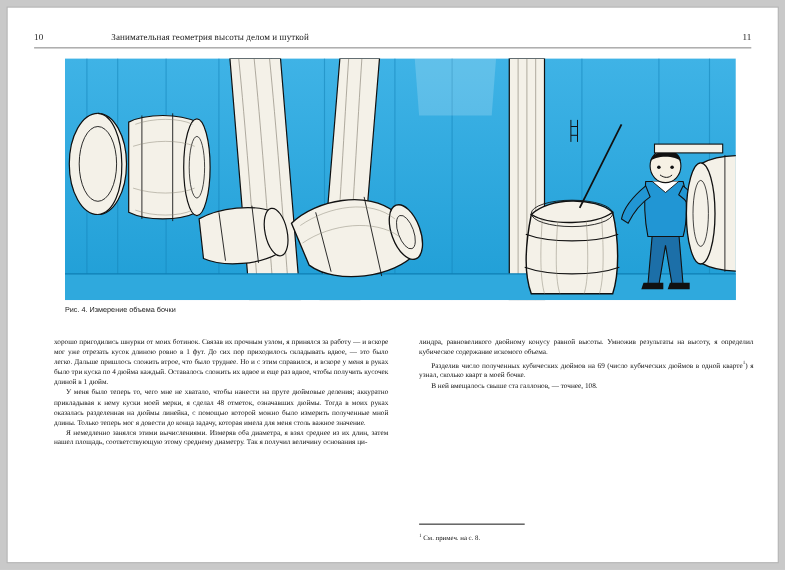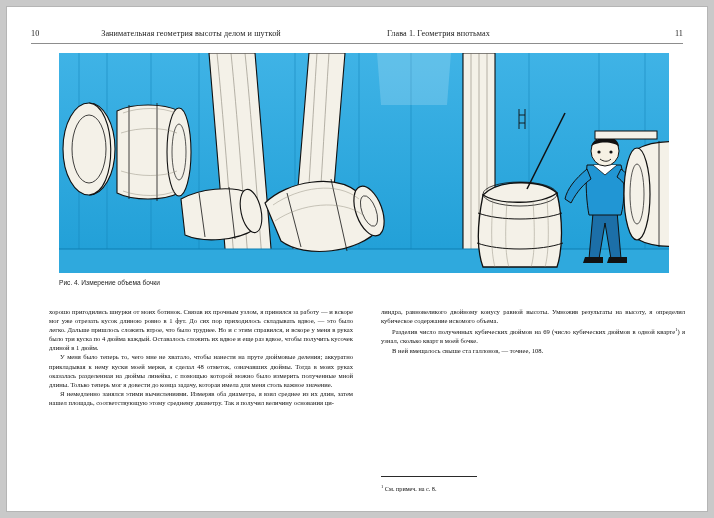--- a/index.html
+++ b/index.html
@@ -111,21 +111,20 @@
   }
   sup { font-size: 4.6px; vertical-align: super; }
 </style>
 </head>
 <body>
 
 <div class="spread">
 
   <div class="runhead runhead-left-folio">10</div>
   <div class="runhead runhead-left-title">Занимательная геометрия высоты делом и шуткой</div>
-  <div class="runhead runhead-right-title">Глава 1. Геометрия впотьмах</div>
   <div class="runhead runhead-right-folio">11</div>
   <div class="rule"></div>
 
   <div class="figure-box">
     <svg width="610" height="220" viewBox="0 0 610 220" xmlns="http://www.w3.org/2000/svg">
       <defs>
         <clipPath id="frame">
             <rect x="0" y="0" width="610" height="220"></rect>
           </clipPath>
         <linearGradient id="bluebg" x1="0" y1="0" x2="0" y2="1">

